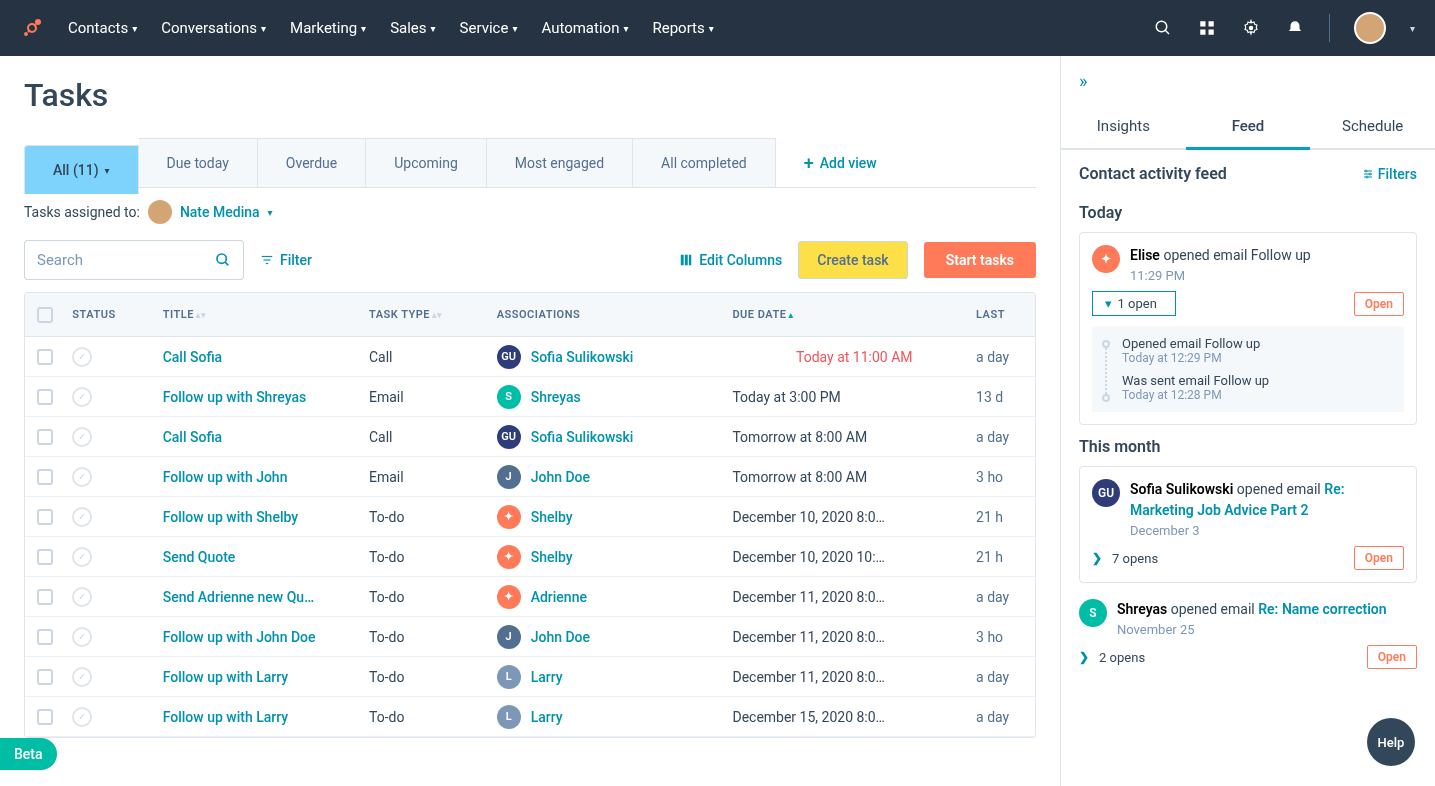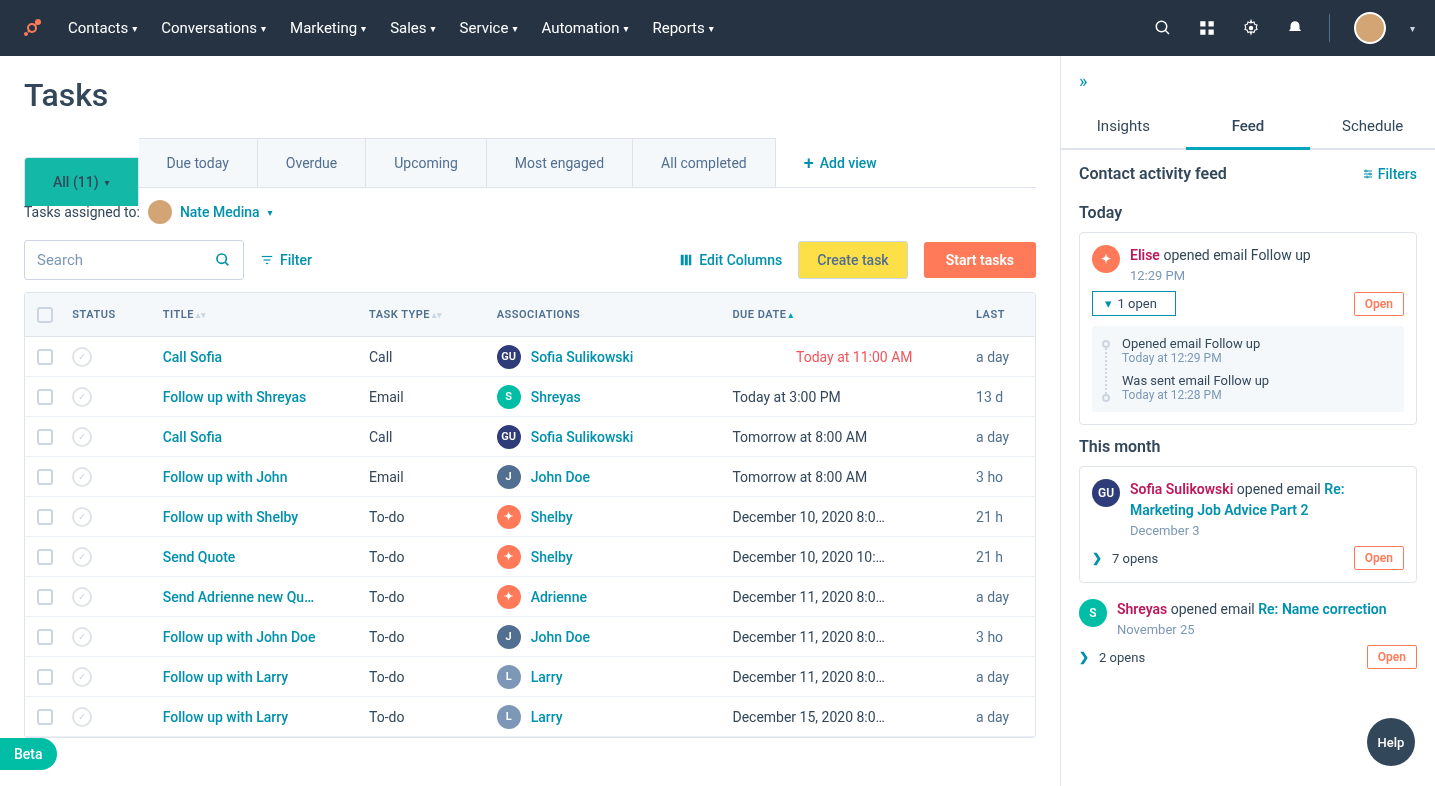--- a/index.html
+++ b/index.html
@@ -19,21 +19,21 @@
 .main { display:flex; height:730px; }
 .content { flex:1; padding:20px 24px; overflow:hidden; position:relative; }
 .sidebar { width:375px; border-left:1px solid #dfe3eb; display:flex; flex-direction:column; }
 
 
 h1 { font-size:32px; font-weight:500; color:#33475b; margin-bottom:24px; }
 
 
 .tabs { display:flex; border-bottom:1px solid #dfe3eb; margin-bottom:12px; }
 .tab { padding:14px 28px; border:1px solid #dfe3eb; border-bottom:none; background:#f5f8fa; color:#516f90; font-size:14px; cursor:pointer; display:flex; align-items:center; gap:6px; }
-.tab.active { background:#14b8a6; color:#33475b; font-weight:500; border-top:1px solid #dfe3eb; position:relative; top:19px; }
+.tab.active { background:#7dd3fc; color:#33475b; font-weight:500; border-top:1px solid #dfe3eb; position:relative; top:7px; }
 .tab:first-child { border-top-left-radius:4px; }
 .tab:not(.active):not(:first-child) { border-left:none; }
 .add-view { color:#0091ae; border:none; background:none; display:flex; align-items:center; gap:6px; font-weight:500; }
 
 
 .assigned { display:flex; align-items:center; gap:8px; font-size:14px; color:#33475b; margin-bottom:16px; }
 .assigned .mini-av { width:24px; height:24px; border-radius:50%; background:#d4a574; }
 .assigned .name { color:#0091ae; font-weight:500; }
 
 
@@ -76,21 +76,21 @@
 .sb-header { display:flex; justify-content:space-between; align-items:center; padding:14px 18px 8px; }
 .sb-header h3 { font-size:16px; font-weight:600; color:#33475b; }
 .filters-btn { color:#0091ae; font-size:14px; font-weight:500; display:flex; align-items:center; gap:4px; cursor:pointer; }
 .sb-body { padding:0 18px 18px; overflow-y:auto; flex:1; }
 .sb-section-title { font-size:16px; font-weight:600; color:#33475b; margin:12px 0 10px; }
 
 .activity-card { border:1px solid #dfe3eb; border-radius:4px; padding:12px; margin-bottom:12px; }
 .activity-head { display:flex; align-items:flex-start; gap:10px; margin-bottom:8px; }
 .act-av { width:28px; height:28px; border-radius:50%; display:flex; align-items:center; justify-content:center; color:#fff; font-weight:600; font-size:12px; flex-shrink:0; }
 .act-text { font-size:14px; color:#33475b; line-height:1.5; }
-.act-text .name2 { color:#be185d; font-weight:600; }
+.act-text .name2 { color:#000000; font-weight:600; }
 .act-text .emailname { color:#0091ae; font-weight:600; }
 .act-time { font-size:13px; color:#7c98b6; margin-top:2px; }
 .act-foot { display:flex; justify-content:space-between; align-items:center; margin-top:8px; }
 .opens-pill { border:1px solid #0091ae; padding:4px 18px 4px 12px; font-size:13px; color:#33475b; display:flex; align-items:center; gap:6px; }
 .opens-text { color:#33475b; font-size:13px; display:flex; align-items:center; gap:10px; }
 .chev-r { color:#0091ae; font-size:12px; font-weight:bold; }
 .open-btn { border:1px solid #ff7a59; color:#ff7a59; padding:4px 10px; font-size:12px; font-weight:600; background:none; border-radius:2px; cursor:pointer; }
 .timeline-sub { font-size:12px; color:#7c98b6; }
 
 
@@ -450,21 +450,21 @@
     </div>
 
     <div class="sb-body">
       <div class="sb-section-title">Today</div>
 
       <div class="activity-card">
         <div class="activity-head">
           <div class="act-av" style="background:#ff7a59">✦</div>
           <div>
             <div class="act-text"><span class="name2">Elise</span> <span>opened email Follow up</span></div>
-            <div class="act-time">12:29 PM</div>
+            <div class="act-time">11:29 PM</div>
           </div>
         </div>
         <div class="act-foot">
           <div class="opens-pill">
               <span style="color:#0091ae">▾</span> 
               <span>1 open</span>
             </div>
           <button class="open-btn">Open</button>
         </div>
         <div style="display:flex;gap:12px;margin-top:10px;background:#f5f8fa;padding:10px;border-radius:3px">

